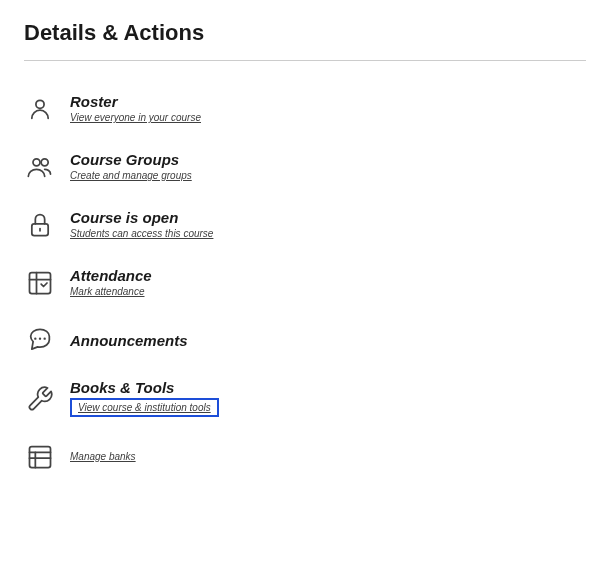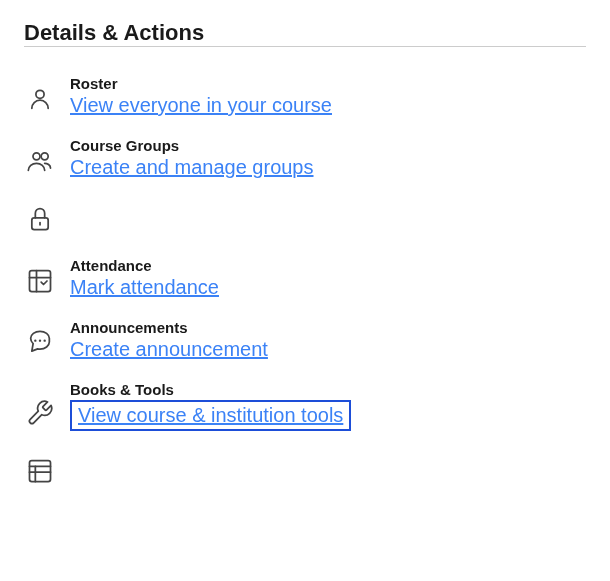--- a/index.html
+++ b/index.html
@@ -8,34 +8,36 @@
       background: #fff;
       color: #1a1a1a;
       padding: 20px 24px;
       width: 610px;
       min-height: 581px;
     }
     .page-title {
       font-size: 22px;
       font-weight: 700;
       color: #1a1a1a;
+      margin-bottom: 14px;
     }
     .divider {
       border: none;
       border-top: 1px solid #ccc;
       margin-bottom: 18px;
     }
     .menu-list {
       list-style: none;
     }
     .menu-item {
       display: flex;
-      align-items: flex-end;
+      align-items: center;
       padding: 10px 0;
       gap: 14px;
+      font-style: italic;
     }
     .menu-icon {
       flex-shrink: 0;
       width: 32px;
       height: 36px;
       display: flex;
       align-items: center;
       justify-content: center;
       margin-top: 2px;
     }
@@ -52,22 +54,22 @@
       display: flex;
       flex-direction: column;
       gap: 2px;
     }
     .menu-label {
       font-size: 15px;
       font-weight: 600;
       color: #1a1a1a;
     }
     .menu-link {
-      font-size: 20px;
-      color: #3b82f6;
+      font-size: 10px;
+      color: #404040;
       text-decoration: underline;
       cursor: pointer;
       display: inline-block;
     }
     .highlighted-link {
       border: 2px solid #1d4ed8;
       padding: 2px 6px;
       display: inline-block;
     }
   </style>
@@ -108,20 +110,24 @@
   </li>
 
   <li class="menu-item">
     <div class="menu-icon">
       <svg viewBox="0 0 24 24">
         <rect x="5" y="11" width="14" height="10" rx="2"></rect>
         <path d="M8 11V7a4 4 0 0 1 8 0v4"></path>
         <line x1="12" y1="15" x2="12" y2="17"></line>
       </svg>
     </div>
+    <div class="menu-content">
+      <span class="menu-label">Course is open</span>
+      <a class="menu-link">Students can access this course</a>
+    </div>
   </li>
 
   <li class="menu-item">
     <div class="menu-icon">
       <svg viewBox="0 0 24 24">
         <rect x="3" y="3" width="18" height="18" rx="2"></rect>
         <line x1="3" y1="9" x2="21" y2="9"></line>
         <line x1="9" y1="3" x2="9" y2="21"></line>
         <polyline points="13,13 15,15 18,12"></polyline>
       </svg>
@@ -136,21 +142,20 @@
     <div class="menu-icon">
       <svg viewBox="0 0 24 24">
         <path d="M20 8c0-3.314-3.582-6-8-6S4 4.686 4 8c0 1.8.8 3.4 2.1 4.6L5 19l5-2c.65.13 1.31.2 2 .2 4.418 0 8-2.686 8-6z" stroke-linejoin="round"></path>
         <line x1="8" y1="10" x2="8" y2="10" stroke-width="2"></line>
         <line x1="12" y1="10" x2="12" y2="10" stroke-width="2"></line>
         <line x1="16" y1="10" x2="16" y2="10" stroke-width="2"></line>
       </svg>
     </div>
     <div class="menu-content">
       <span class="menu-label">Announcements</span>
-      <a class="menu-link">Create announcement</a>
     </div>
   </li>
 
   <li class="menu-item">
     <div class="menu-icon">
       <svg viewBox="0 0 24 24">
         <path d="M14.7 6.3a1 1 0 0 0 0 1.4l1.6 1.6a1 1 0 0 0 1.4 0l3.77-3.77a6 6 0 0 1-7.94 7.94l-6.91 6.91a2.12 2.12 0 0 1-3-3l6.91-6.91a6 6 0 0 1 7.94-7.94l-3.76 3.76z"></path>
       </svg>
     </div>
     <div class="menu-content">
@@ -162,17 +167,18 @@
   <li class="menu-item">
     <div class="menu-icon">
       <svg viewBox="0 0 24 24">
         <rect x="3" y="3" width="18" height="18" rx="2"></rect>
         <line x1="3" y1="8" x2="21" y2="8"></line>
         <line x1="3" y1="13" x2="21" y2="13"></line>
         <line x1="8" y1="8" x2="8" y2="21"></line>
       </svg>
     </div>
     <div class="menu-content">
+      <a class="menu-link">Manage banks</a>
     </div>
   </li>
 
 
 </ul>
 
 </body></html>

